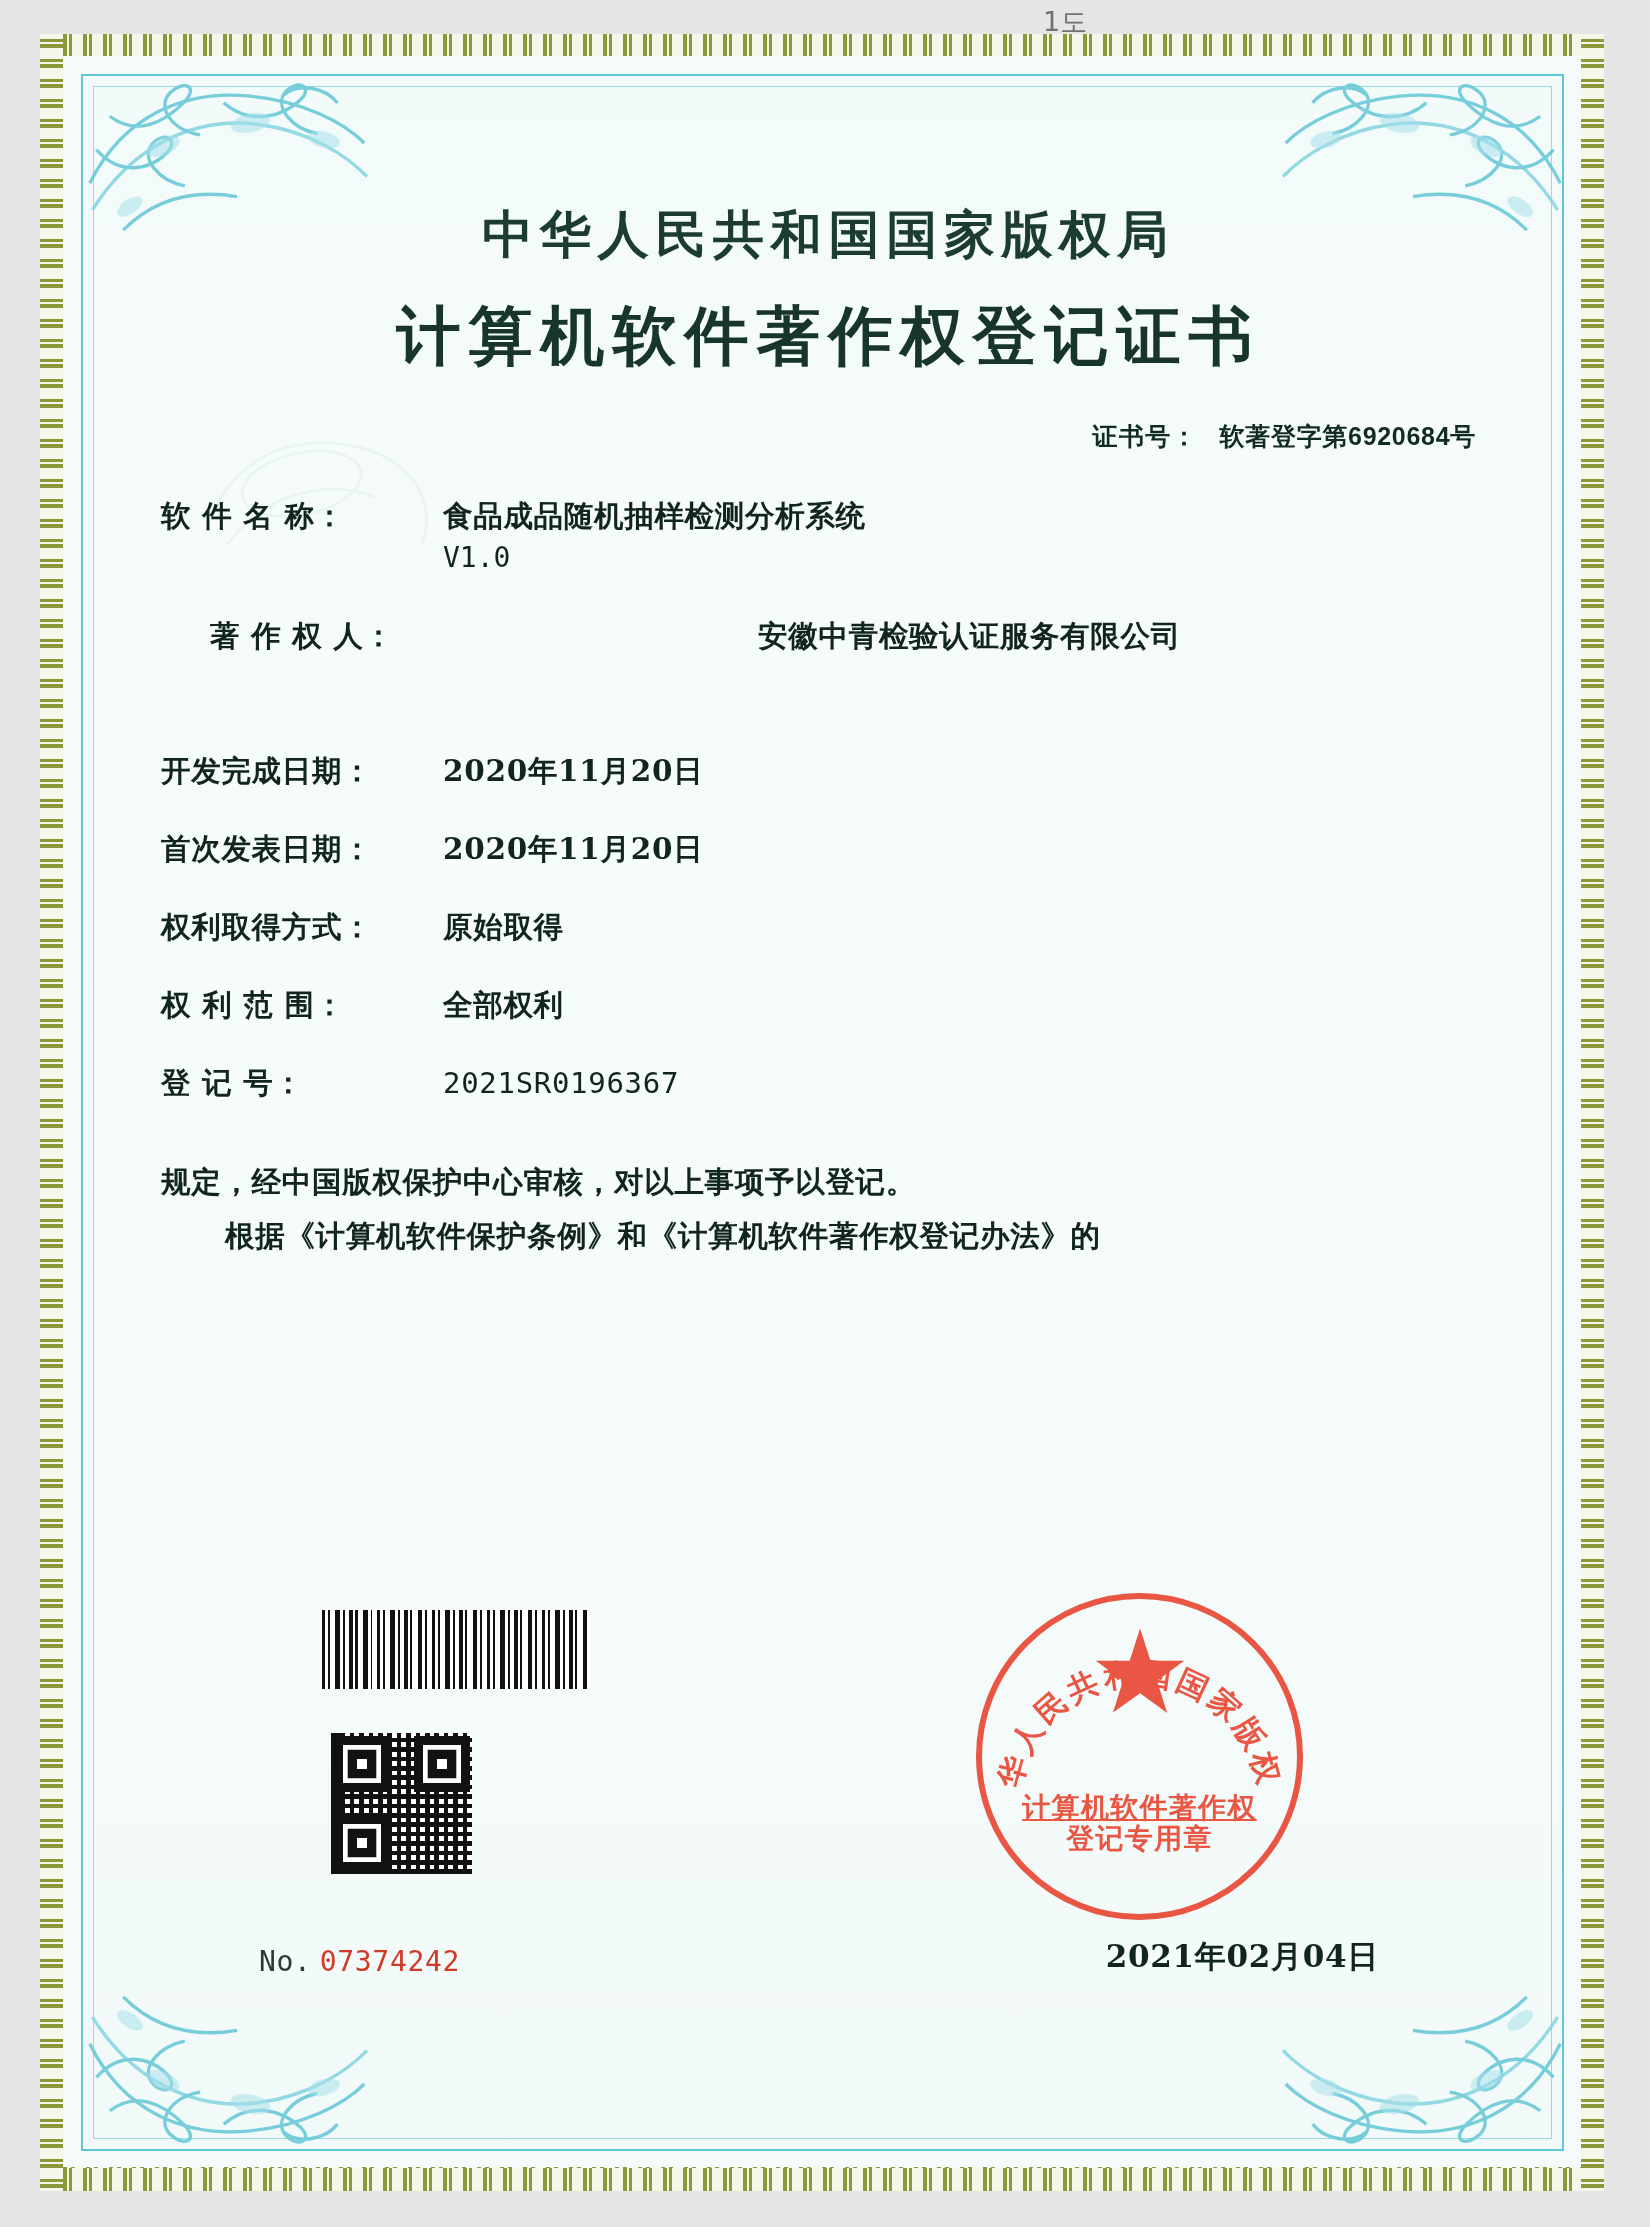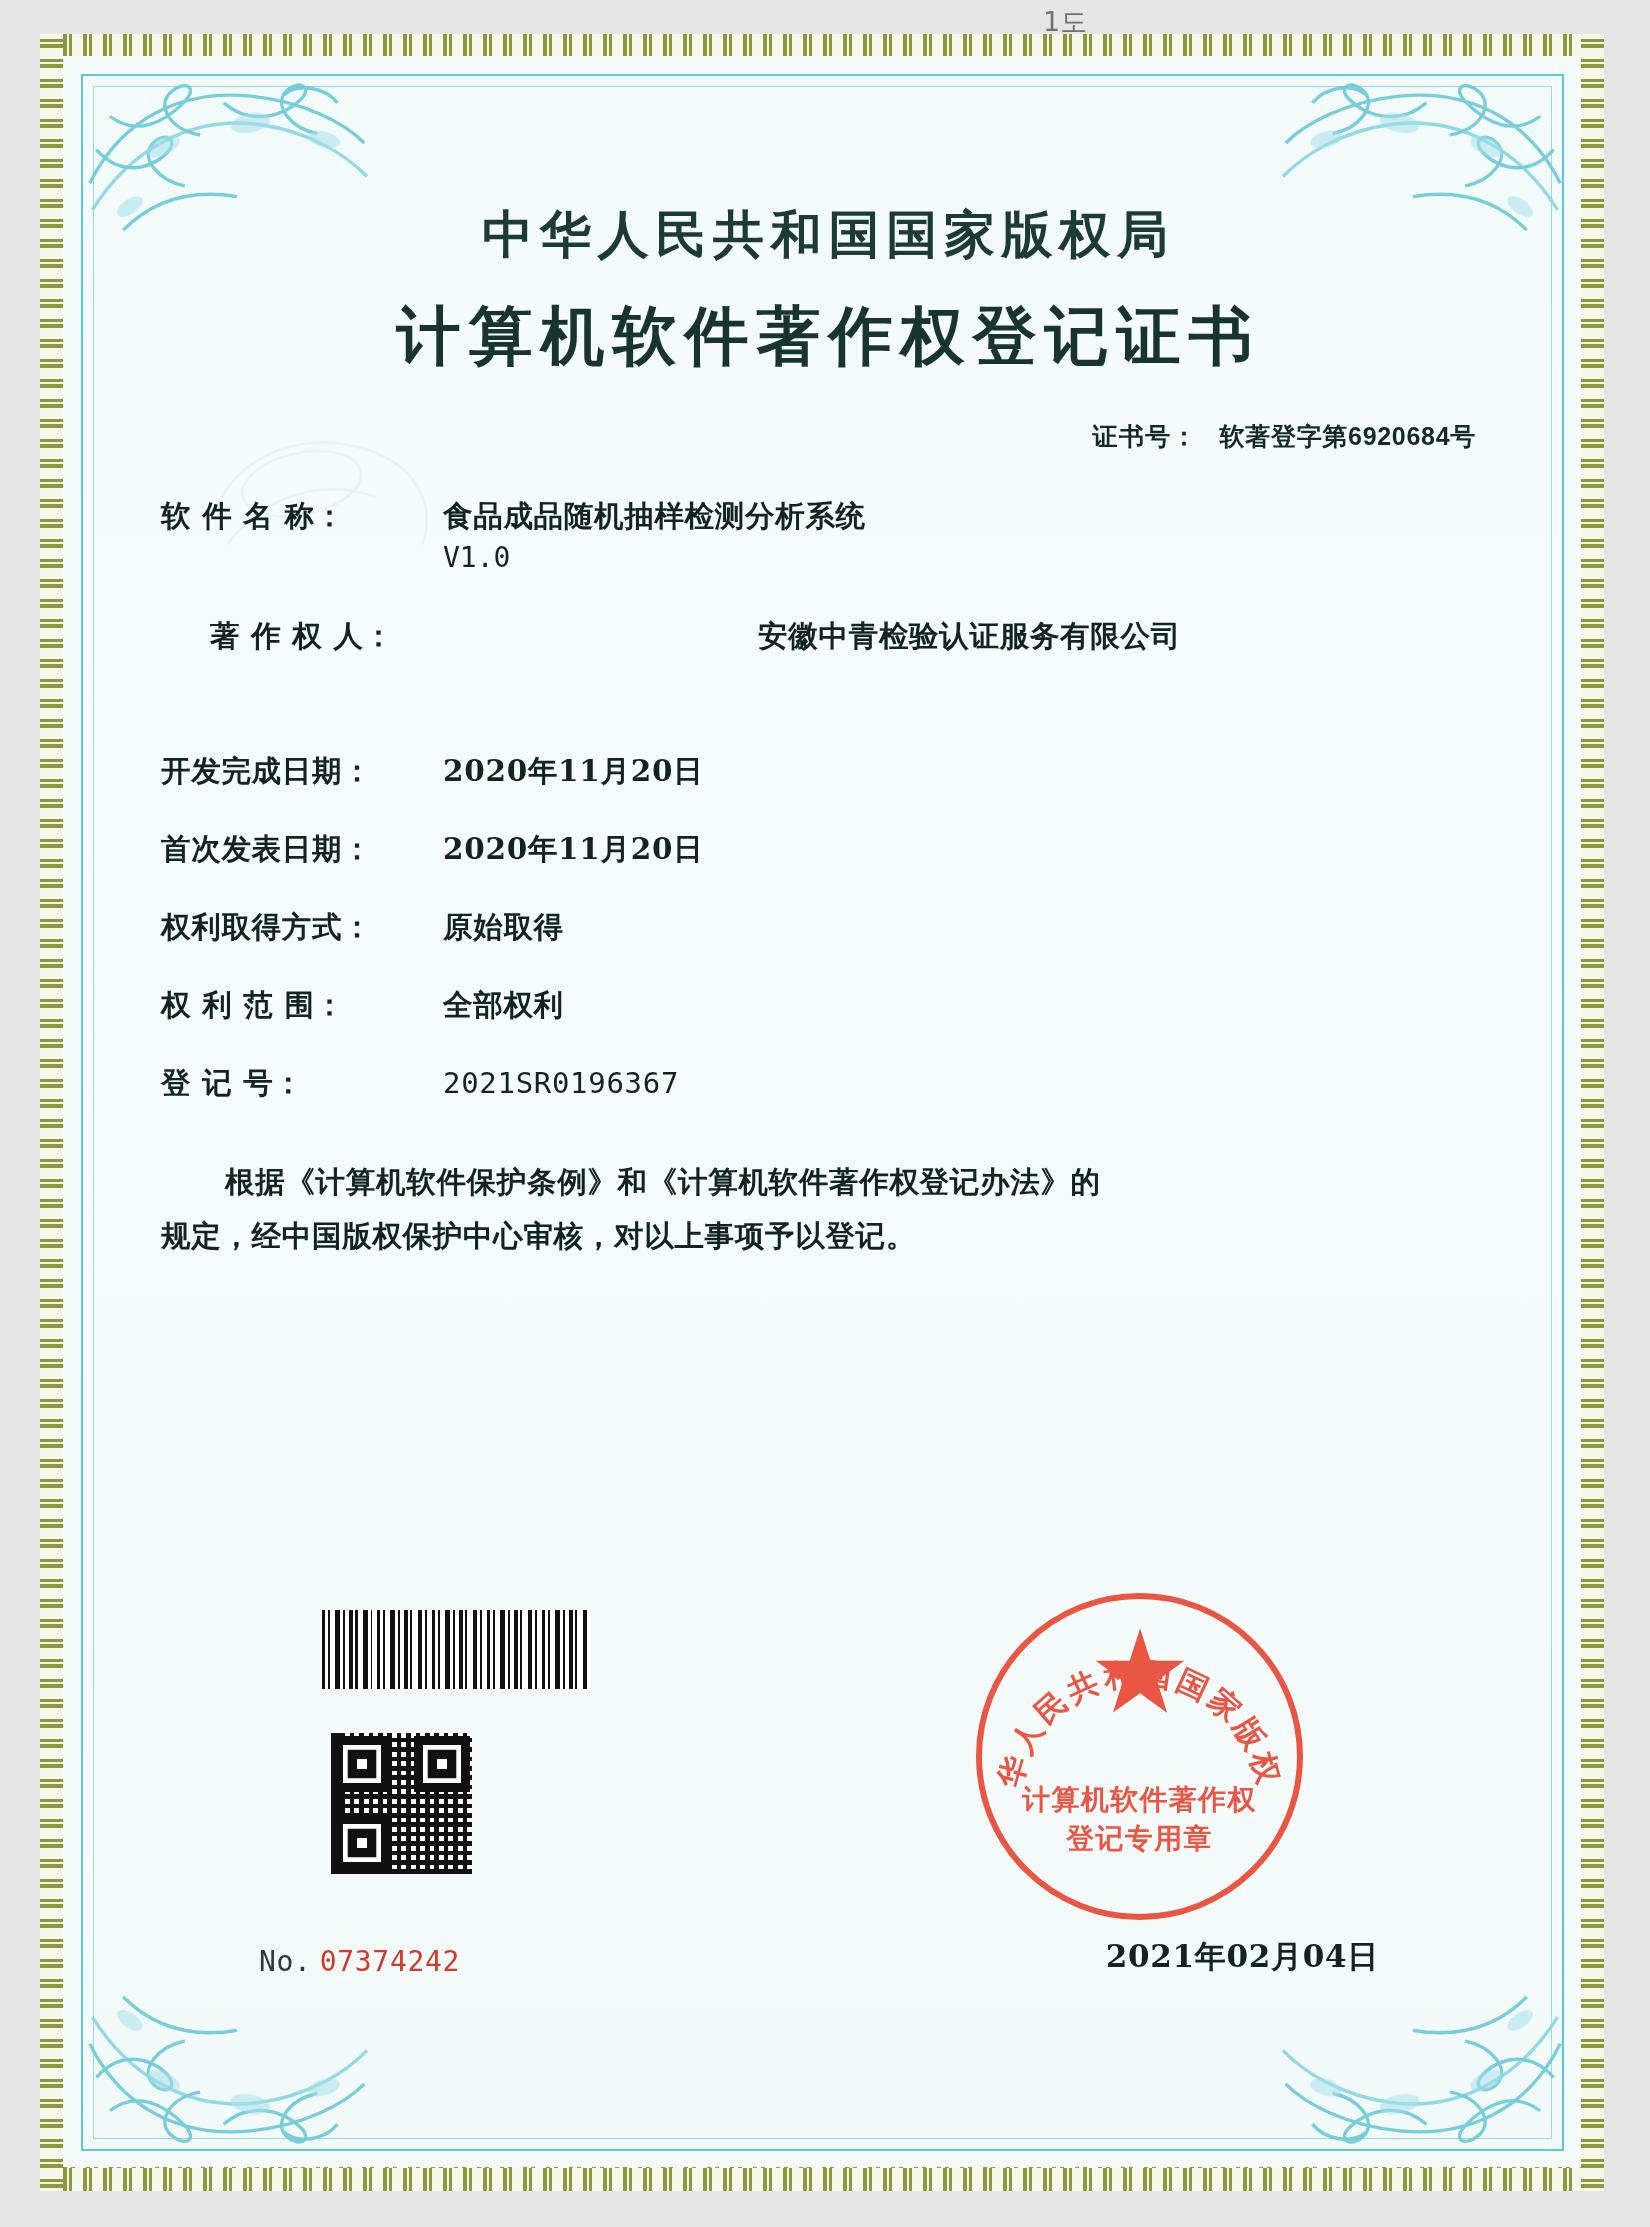--- a/index.html
+++ b/index.html
@@ -281,21 +281,21 @@
   }
   .seal .line1, .seal .line2 {
     position: absolute;
     width: 100%;
     text-align: center;
     font-family: "DejaVu Serif", serif;
     font-weight: 700;
     font-size: 28px;
     letter-spacing: 1.3px;
   }
-  .seal .line1 { top: 182px; }
+  .seal .line1 { top: 190px; text-decoration: underline; }
   .seal .line2 { top: 221px; }
 
   
   .footer {
     position: absolute;
     left: 259px;
     top: 1936px;
     width: 1120px;
     display: flex;
     justify-content: space-between;
@@ -483,22 +483,22 @@
       <div class="lbl">权 利 范 围：</div>
       <div class="val">全部权利</div>
     </div>
 
     <div class="field" style="margin-top:38px;">
       <div class="lbl">登 记 号：</div>
       <div class="val mono">2021SR0196367</div>
     </div>
 
     <div class="paragraph">
+      <div>规定，经中国版权保护中心审核，对以上事项予以登记。</div>
       <div><span class="indent"></span><span>根据《计算机软件保护条例》和《计算机软件著作权登记办法》的</span></div>
-      <div>规定，经中国版权保护中心审核，对以上事项予以登记。</div>
     </div>
 
   </div>
 
   <div class="codes">
     <div class="barcode"></div>
     <div class="qr">
         <div class="qr-bl"></div>
       </div>
   </div>

